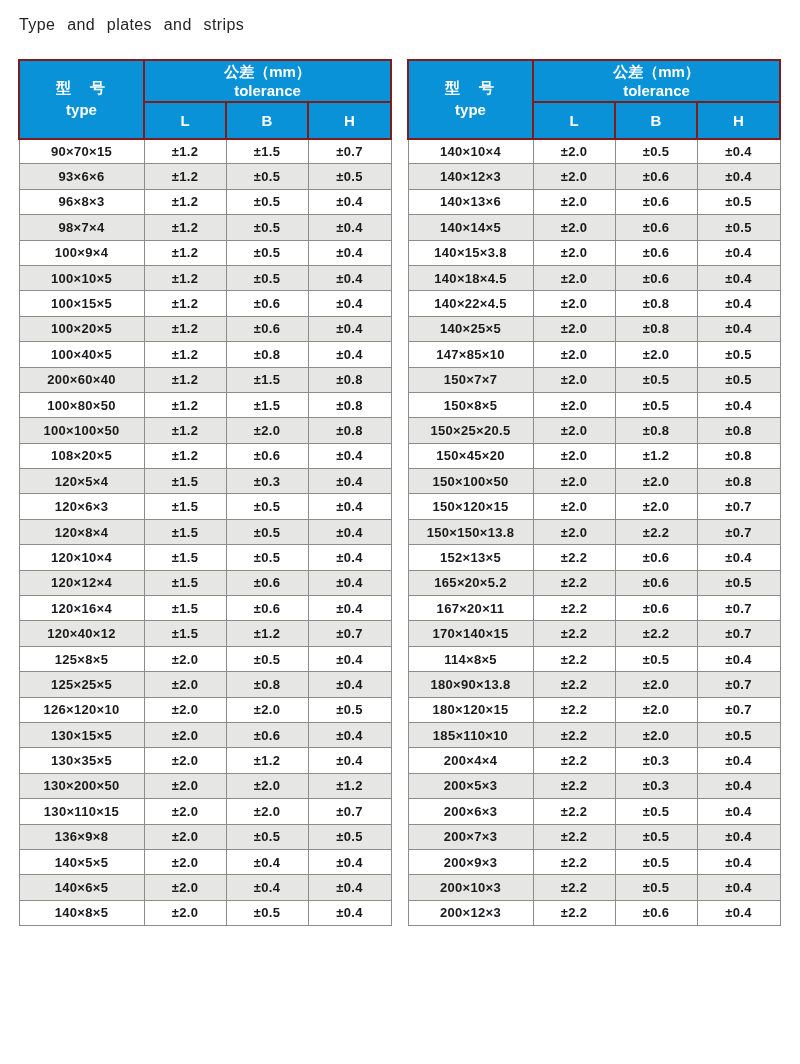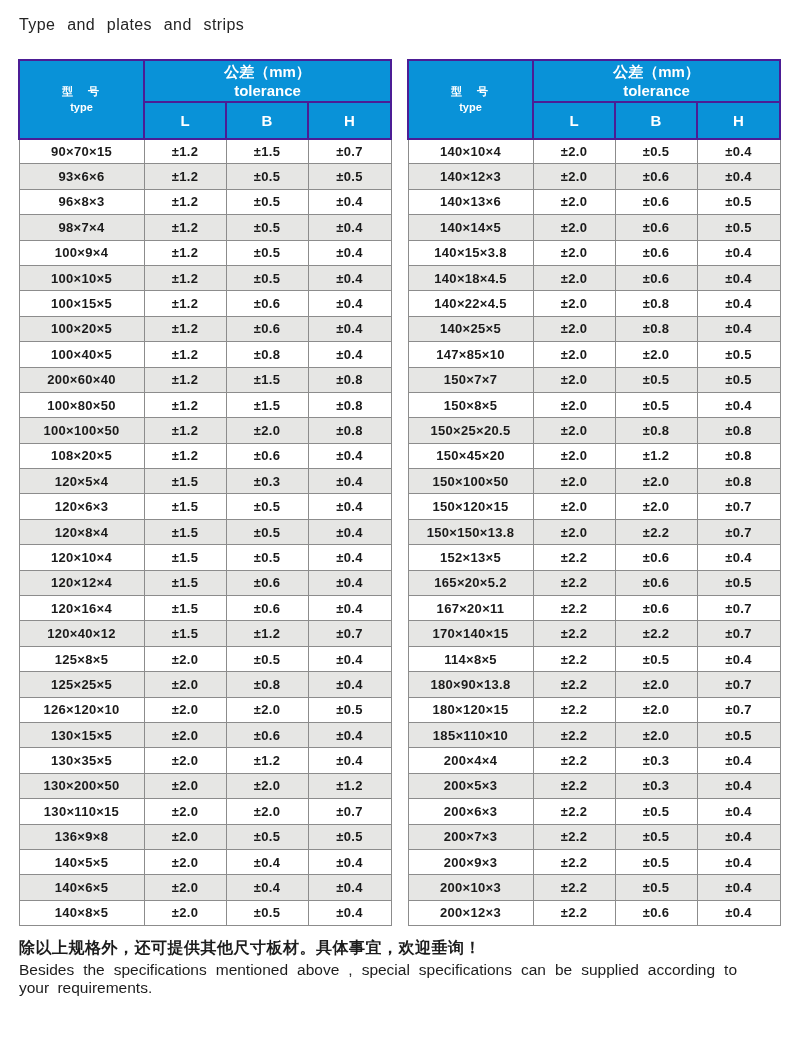--- a/index.html
+++ b/index.html
@@ -45,25 +45,25 @@
     font-size: 13px;
   }
   table.spec col.c-type { width: 125px; }
   table.spec col.c-l { width: 82px; }
   table.spec col.c-b { width: 82px; }
   table.spec col.c-h { width: 83px; }
 
   table.spec thead th {
     background: #0992d8;
     color: #ffffff;
-    border: 2px solid #4c1d95;
+    border: 2px solid #7f1d1d;
     font-weight: bold;
     vertical-align: middle;
   }
-  th.th-type { height: 77px; font-size: 11px; line-height: 1.5; }
+  th.th-type { height: 77px; font-size: 15px; line-height: 1.5; }
   th.th-type .cn { letter-spacing: 2px; }
   th.th-tol { height: 38px; font-size: 15px; line-height: 1.25; padding-top: 2px; }
   tr.lbh-row th { height: 37px; font-size: 15px; }
 
   table.spec tbody td {
     border: 1px solid #8c8c8c;
     height: 25.4px;
     text-align: center;
     vertical-align: middle;
     font-weight: bold;
@@ -523,18 +523,14 @@
             <td>200×12×3</td>
             <td>±2.2</td>
             <td>±0.6</td>
             <td>±0.4</td>
           </tr>
         </tbody>
     </table>
 
   </div>
 
-  <div class="footer">
-    <div class="footer-cn">除以上规格外，还可提供其他尺寸板材。具体事宜，欢迎垂询！</div>
-    <div class="footer-en">Besides the specifications mentioned above , special specifications can be supplied according to your requirements.</div>
-  </div>
 
 </div>
 
 </body></html>

